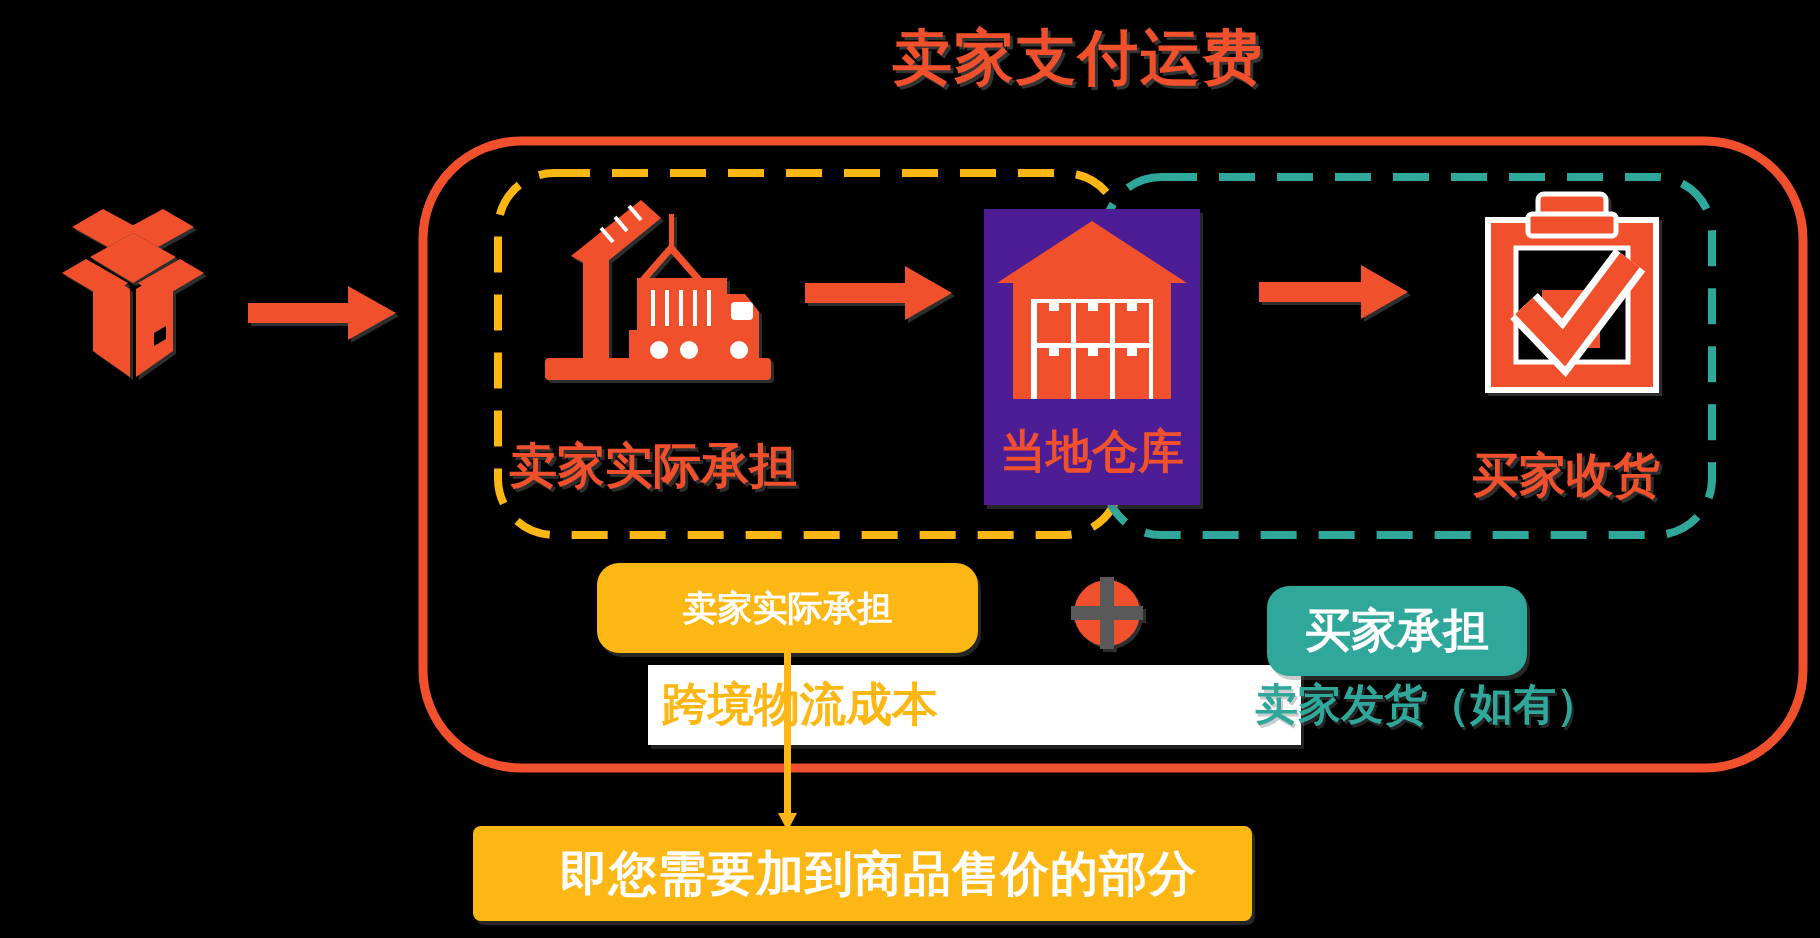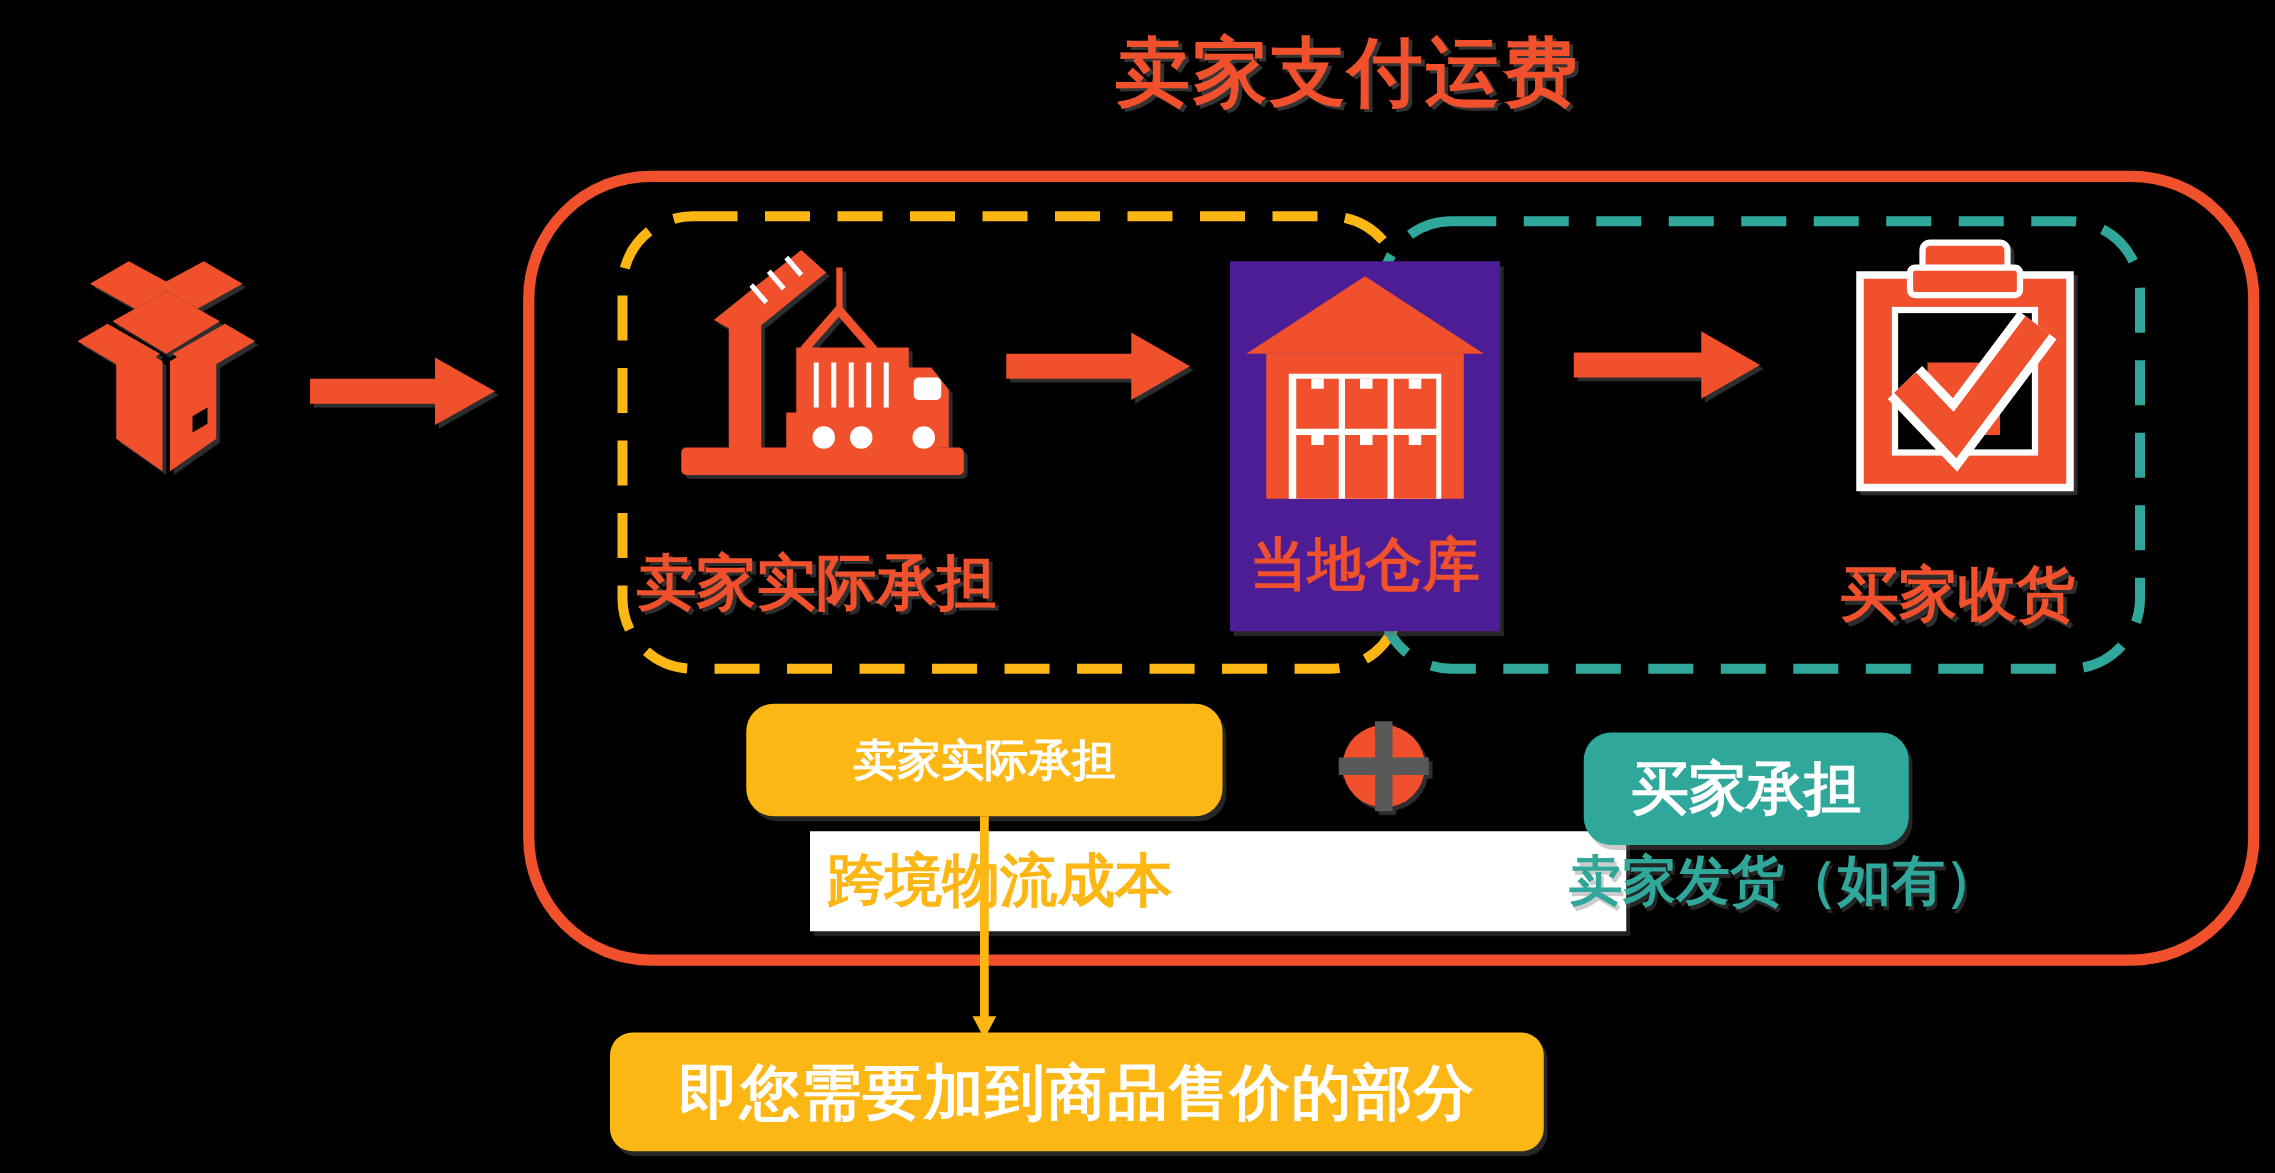--- a/index.html
+++ b/index.html
@@ -35,21 +35,21 @@
     font-size:46px;font-weight:800;color:#F0512C;text-shadow:none;
   }
 
   .badge{
     display:flex;align-items:center;justify-content:center;
     font-weight:800;color:#fff;
     box-shadow:3px 4px 0 rgba(110,110,110,.35);
   }
   .badge-seller{left:597px;top:563px;width:381px;height:90px;border-radius:22px;background:#FDB714;font-size:35px;}
   .badge-buyer{left:1267px;top:563px;width:260px;height:90px;border-radius:22px;background:#2FA79A;font-size:46px;margin-top:23px;}
-  .badge-bottom{left:488px;top:826px;width:747px;height:95px;border-radius:18px;background:#FDB714;font-size:48px;letter-spacing:1px;}
+  .badge-bottom{left:473px;top:826px;width:747px;height:95px;border-radius:8px;background:#FDB714;font-size:48px;letter-spacing:1px;padding-left:32px;}
 
   .cost-strip{
     left:648px;top:665px;width:653px;height:80px;background:#fff;
     display:flex;align-items:center;
     box-shadow:3px 4px 0 rgba(110,110,110,.30);
   }
   .cost-strip .strip-label{
     margin-left:14px;font-size:46px;font-weight:800;color:#FDB714;
   }
   .subsidy-label{

